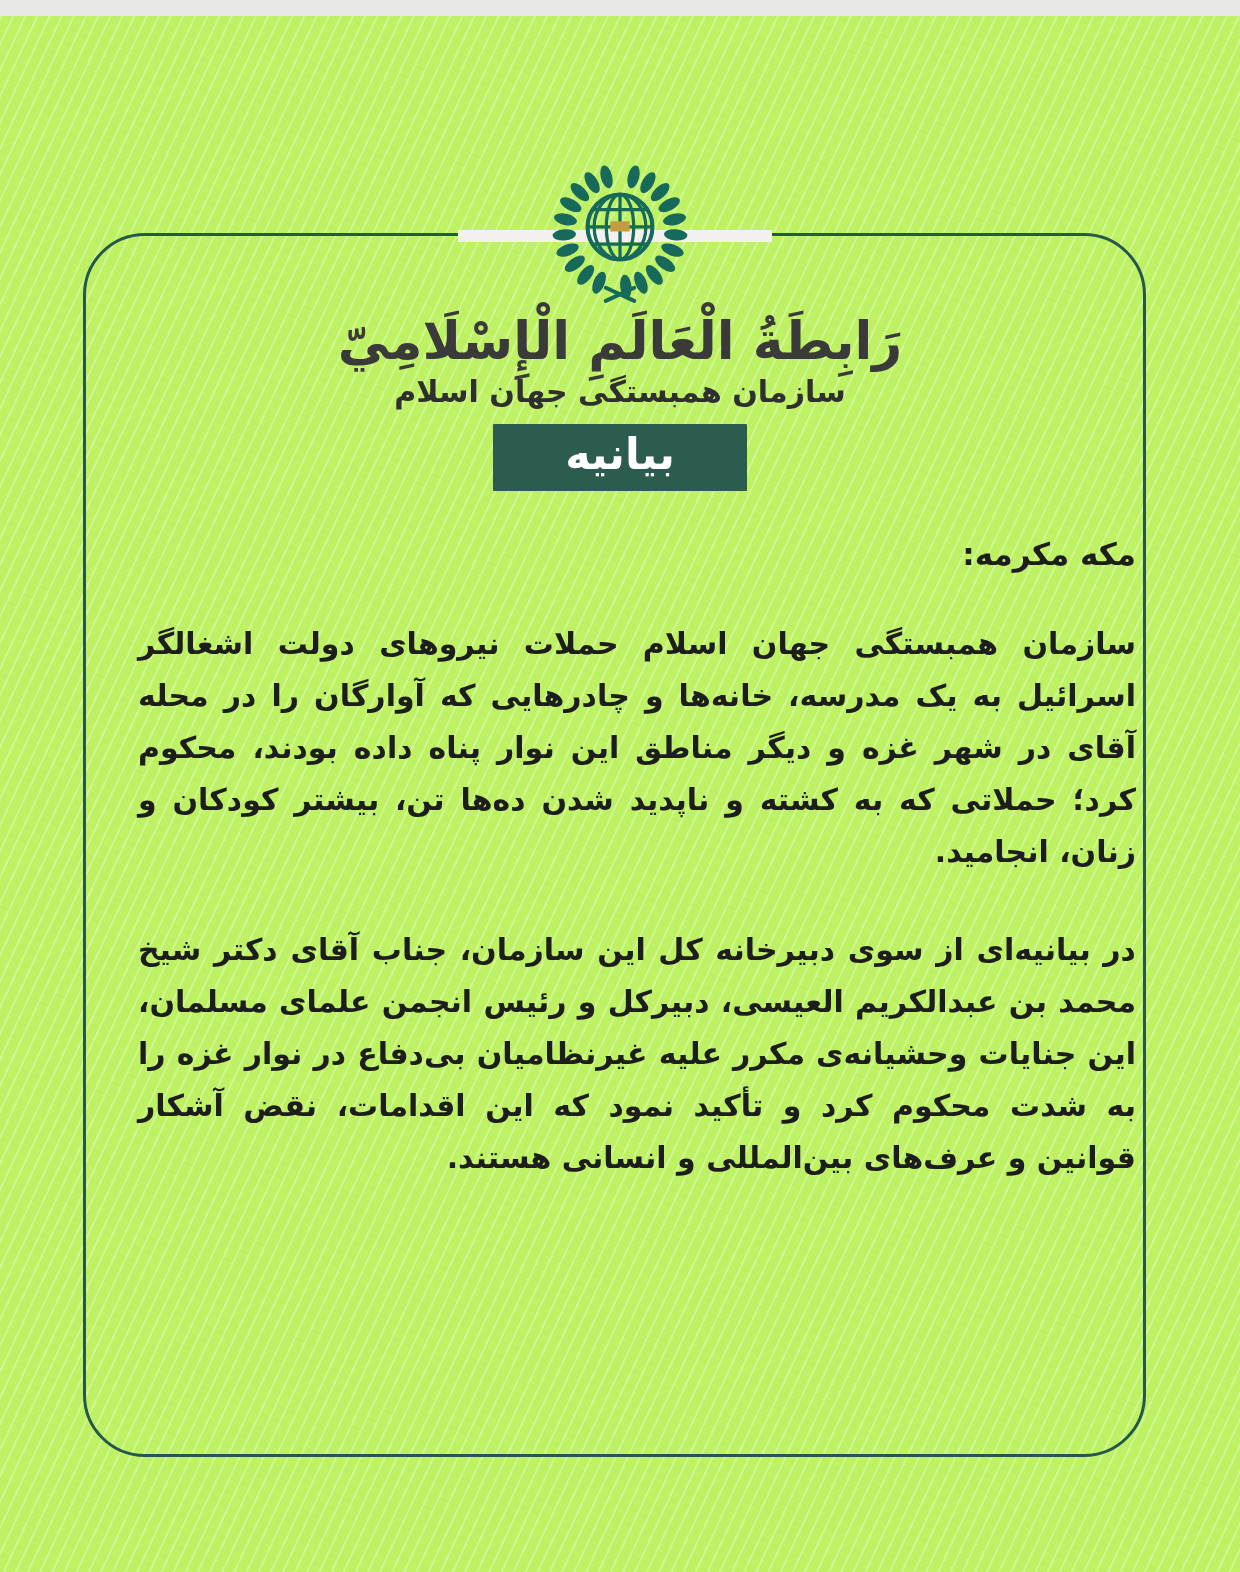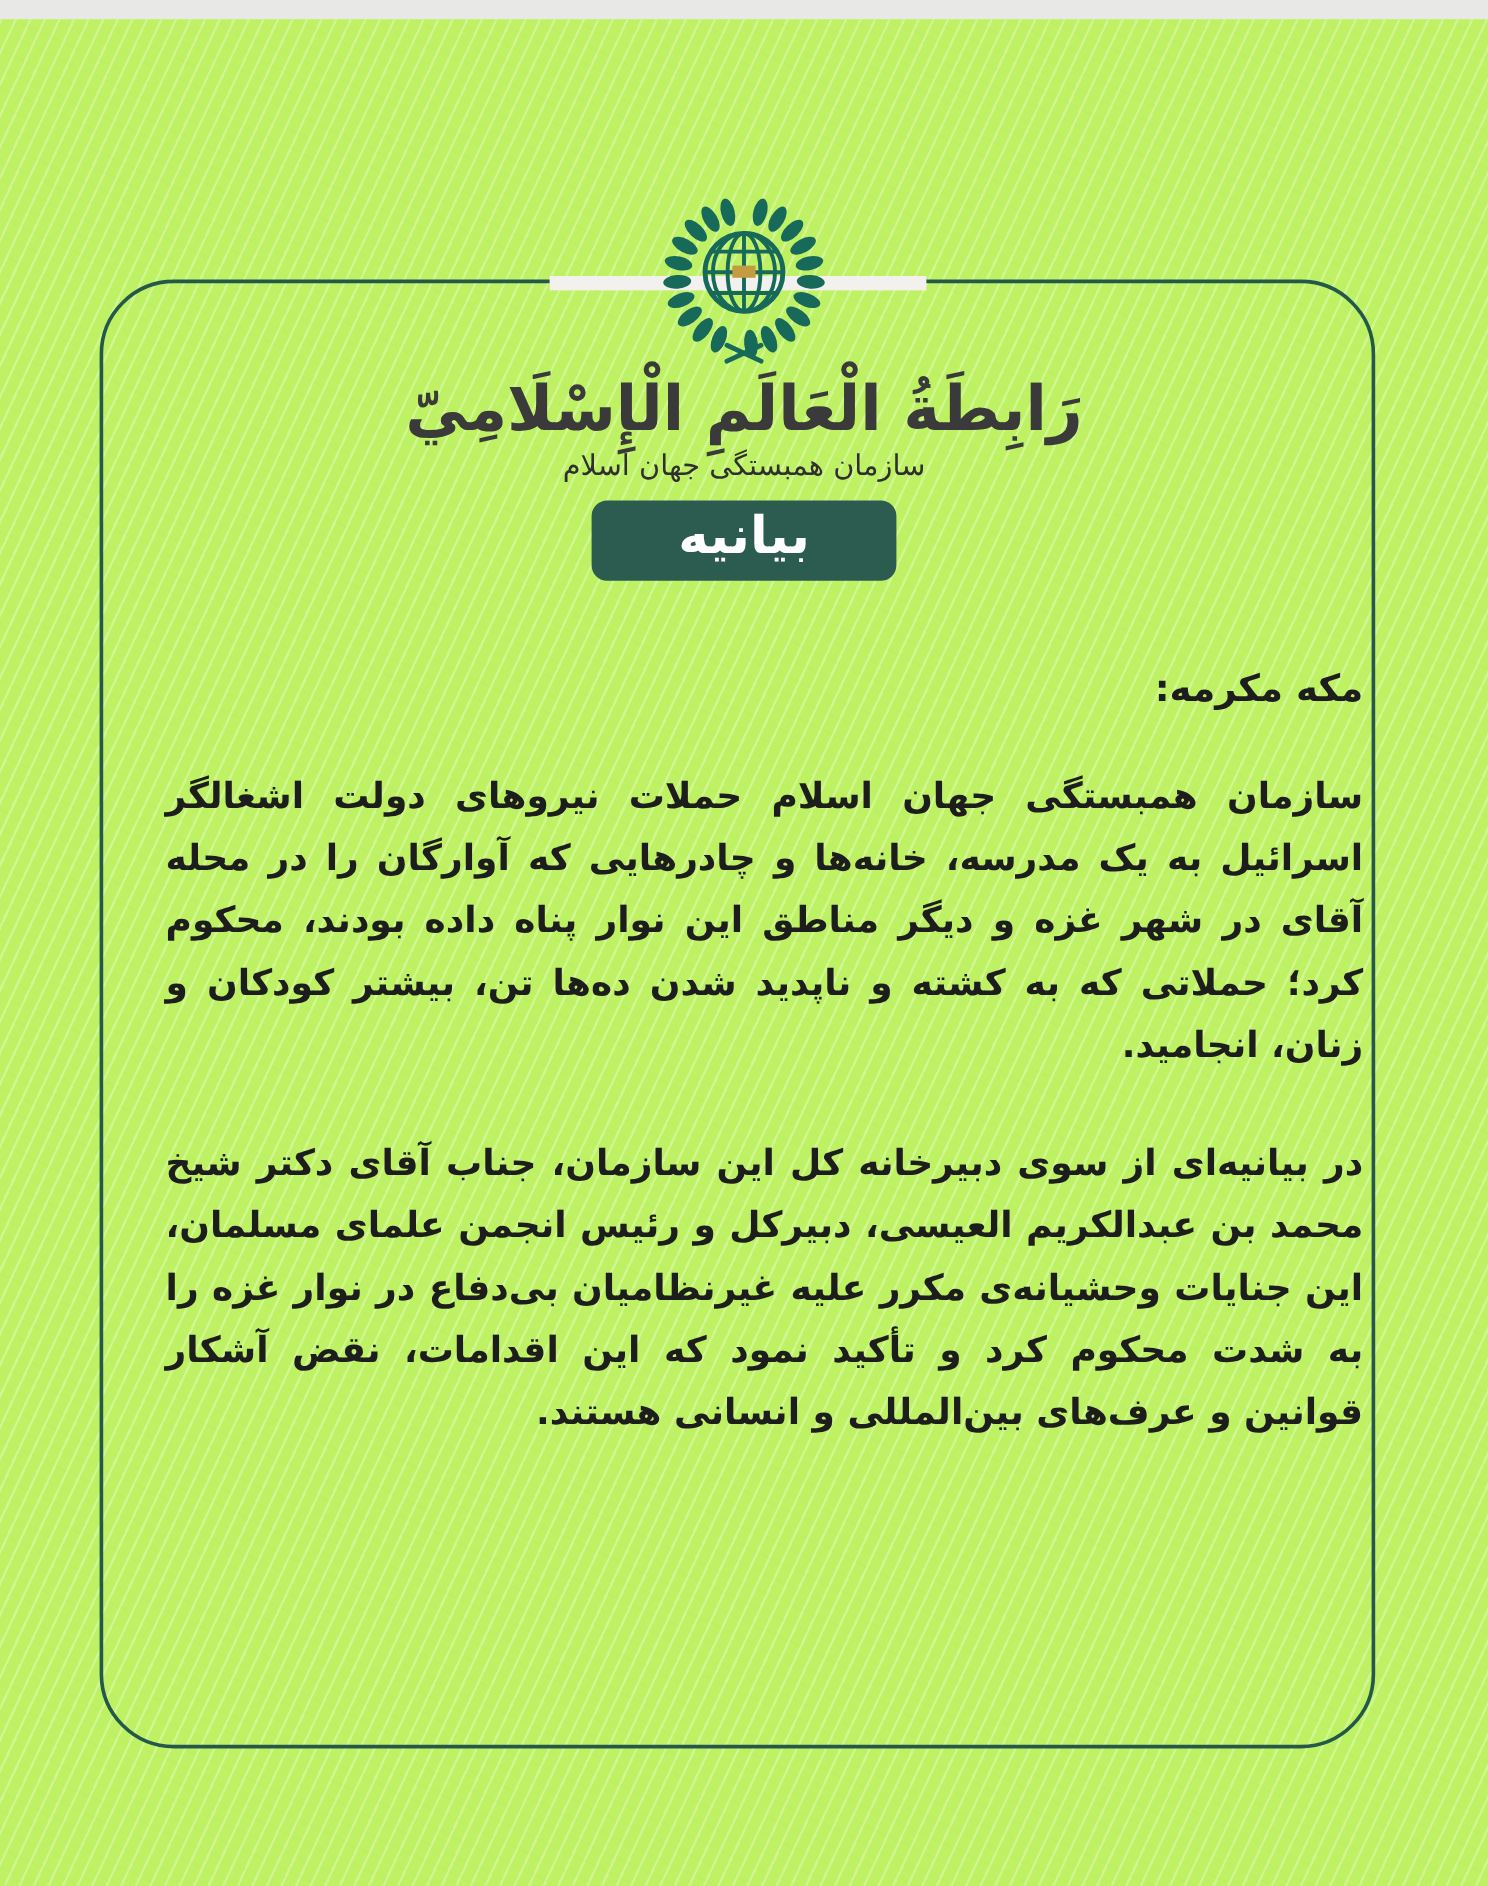--- a/index.html
+++ b/index.html
@@ -47,37 +47,37 @@
   .calligraphy{
     margin-top:8px;
     font-size:52px;
     font-weight:bold;
     color:#3a3a3a;
     line-height:1.15;
     letter-spacing:-1px;
   }
   .subtitle{
     margin-top:2px;
-    font-size:24px;
-    font-weight:normal;
+    font-size:30px;
+    font-weight:bold;
     color:#2f2f2f;
   }
   .banner{
     margin-top:15px;
     background:#2c5c50;
     color:#ffffff;
     font-size:43px;
     font-weight:bold;
     line-height:1.1;
     padding:7px 72px 13px;
-    border-radius:13px;
+    border-radius:1px;
   }
   .content{
     position:absolute;
-    top:540px;
+    top:520px;
     right:104px;
     width:998px;
     direction:rtl;
     color:#1d1d1d;
     z-index:2;
   }
   .location-heading{
     font-size:31px;
     font-weight:bold;
     text-align:right;

